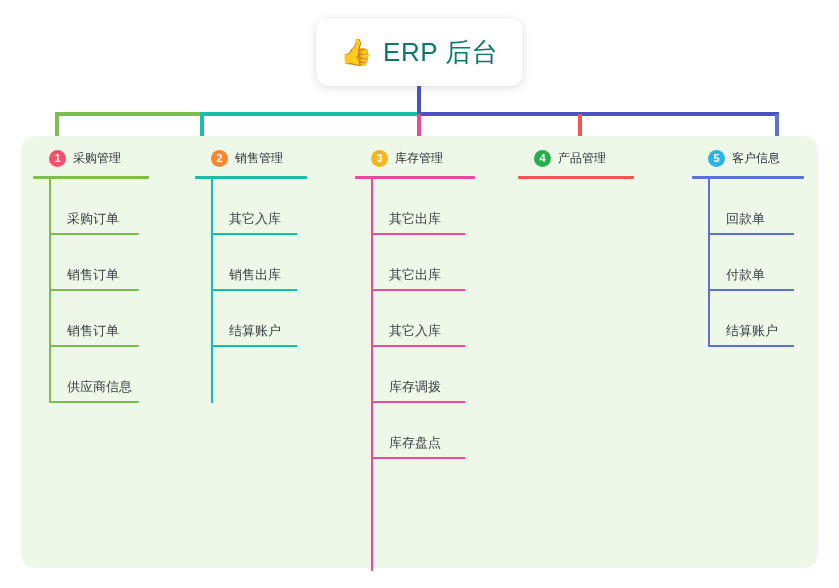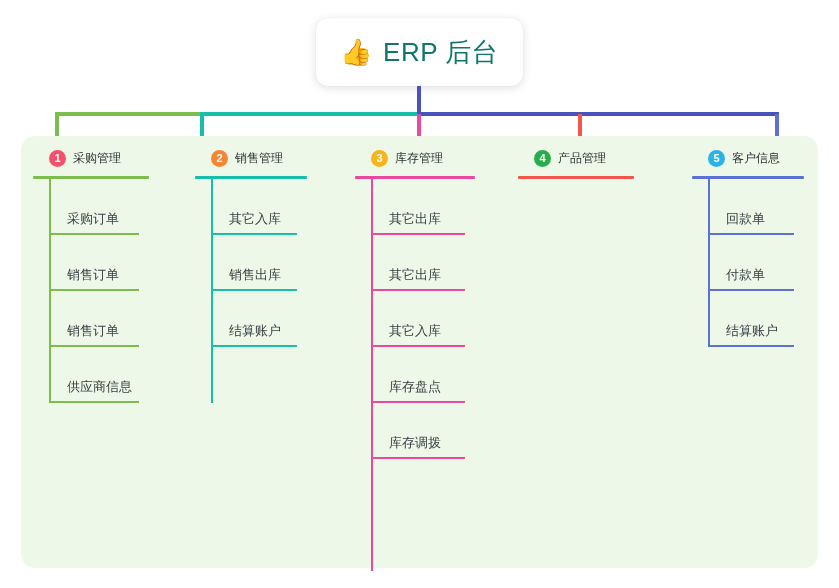--- a/index.html
+++ b/index.html
@@ -233,25 +233,25 @@
           </div>
           <div class="item">
             <span class="item-label">其它出库</span>
             <div class="item-rule" style="background: rgb(234, 73, 160); width: 94px;"></div>
           </div>
           <div class="item">
             <span class="item-label">其它入库</span>
             <div class="item-rule" style="background: rgb(234, 73, 160); width: 94px;"></div>
           </div>
           <div class="item">
+            <span class="item-label">库存调拨</span>
+            <div class="item-rule" style="background: rgb(234, 73, 160); width: 94px;"></div>
+          </div>
+          <div class="item">
             <span class="item-label">库存盘点</span>
-            <div class="item-rule" style="background: rgb(234, 73, 160); width: 94px;"></div>
-          </div>
-          <div class="item">
-            <span class="item-label">库存调拨</span>
             <div class="item-rule" style="background: rgb(234, 73, 160); width: 94px;"></div>
           </div>
         </div>
       </div>
       <div class="column" style="left: 518px; width: 124px;">
         <div class="col-head">
           <span class="badge" style="background: rgb(39, 174, 74);">4</span>
           <span class="col-title">产品管理</span>
         </div>
         <div class="head-rule" style="background: rgb(244, 86, 78); width: 116px;"></div>

